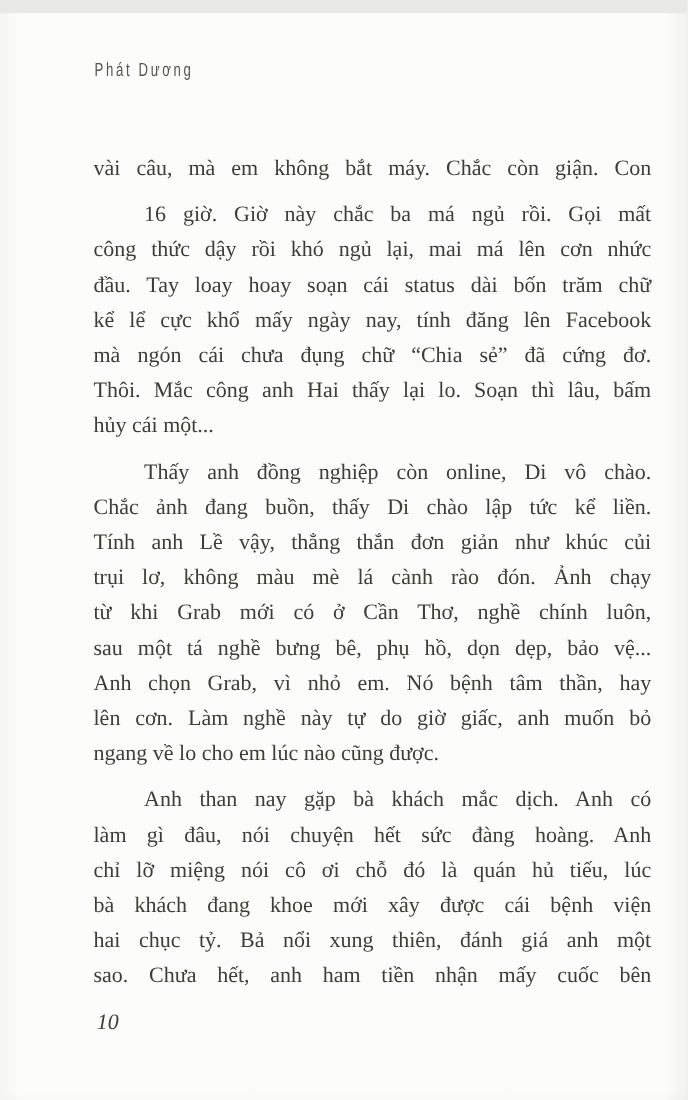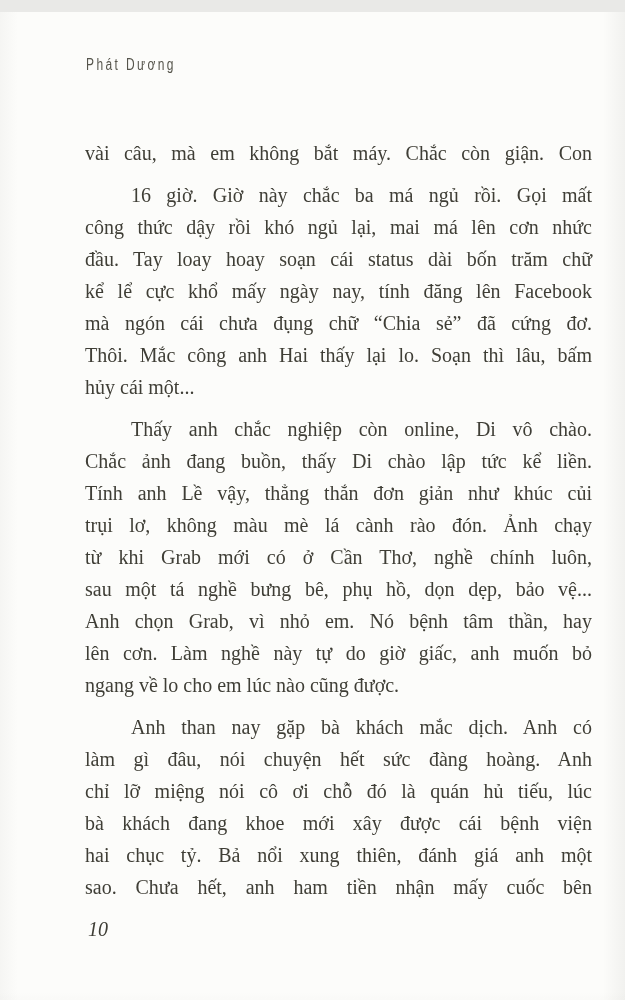--- a/index.html
+++ b/index.html
@@ -78,21 +78,21 @@
       <div class="paragraph">
         <div class="text-line indented">16 giờ. Giờ này chắc ba má ngủ rồi. Gọi mất</div>
         <div class="text-line">công thức dậy rồi khó ngủ lại, mai má lên cơn nhức</div>
         <div class="text-line">đầu. Tay loay hoay soạn cái status dài bốn trăm chữ</div>
         <div class="text-line">kể lể cực khổ mấy ngày nay, tính đăng lên Facebook</div>
         <div class="text-line">mà ngón cái chưa đụng chữ “Chia sẻ” đã cứng đơ.</div>
         <div class="text-line">Thôi. Mắc công anh Hai thấy lại lo. Soạn thì lâu, bấm</div>
         <div class="text-line last-ragged">hủy cái một...</div>
       </div>
       <div class="paragraph">
-        <div class="text-line indented">Thấy anh chắc nghiệp còn online, Di vô chào.</div>
+        <div class="text-line indented">Thấy anh đồng nghiệp còn online, Di vô chào.</div>
         <div class="text-line">Chắc ảnh đang buồn, thấy Di chào lập tức kể liền.</div>
         <div class="text-line">Tính anh Lề vậy, thẳng thắn đơn giản như khúc củi</div>
         <div class="text-line">trụi lơ, không màu mè lá cành rào đón. Ảnh chạy</div>
         <div class="text-line">từ khi Grab mới có ở Cần Thơ, nghề chính luôn,</div>
         <div class="text-line">sau một tá nghề bưng bê, phụ hồ, dọn dẹp, bảo vệ...</div>
         <div class="text-line">Anh chọn Grab, vì nhỏ em. Nó bệnh tâm thần, hay</div>
         <div class="text-line">lên cơn. Làm nghề này tự do giờ giấc, anh muốn bỏ</div>
         <div class="text-line last-ragged">ngang về lo cho em lúc nào cũng được.</div>
       </div>
       <div class="paragraph">

